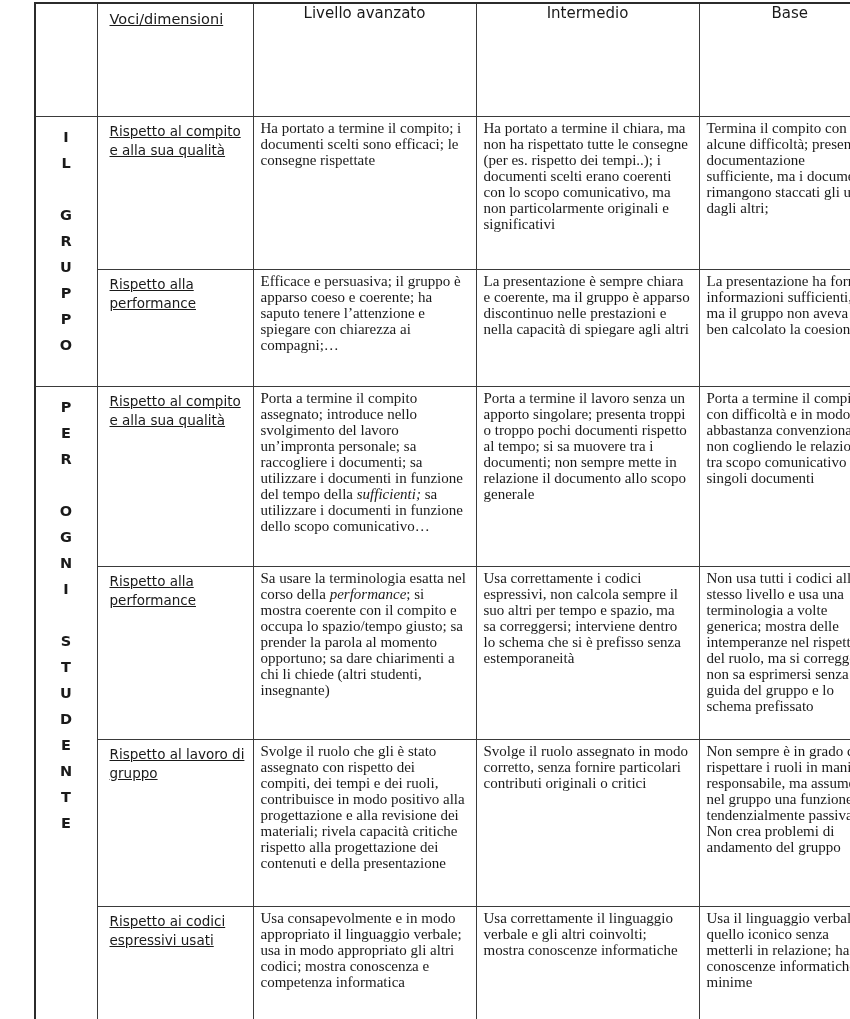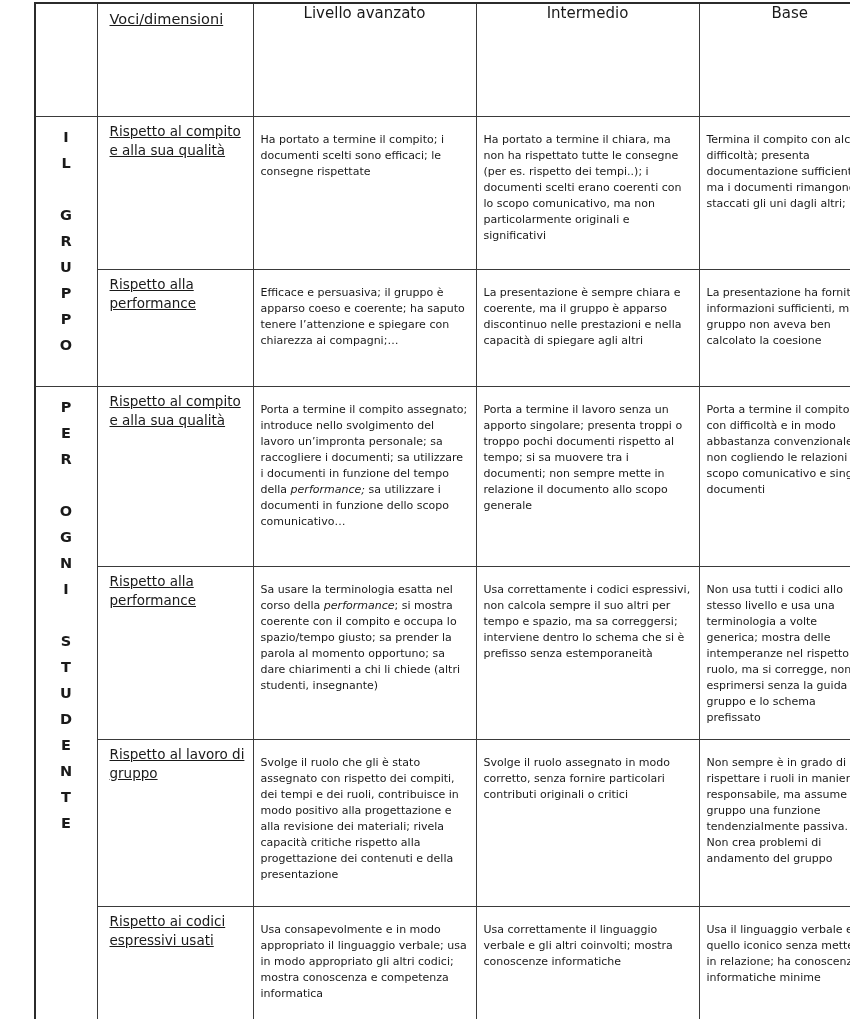--- a/index.html
+++ b/index.html
@@ -68,23 +68,24 @@
   
   td.crit {
     font-size: 13.5px;
     line-height: 19px;
     padding: 5px 6px 4px 12px;
   }
   td.crit .u { text-decoration: underline; }
 
   
   td.lvl {
-    font-size: 11px;
+    font-size: 15px;
     line-height: 16px;
-    padding: 15px 8px 4px 7px;
+    padding: 3px 8px 4px 7px;
+    font-family: Liberation Serif, serif;
   }
   td.lvl em { font-style: italic; }
 </style>
 </head>
 <body>
 
 <div class="page">
   <table class="rubric">
     <colgroup>
       <col class="c-section">
@@ -146,21 +147,21 @@
 T
 U
 D
 E
 N
 T
 E</td>
       <td class="crit">
         <span class="u">Rispetto al compito e alla sua qualità</span>
       </td>
-      <td class="lvl">Porta a termine il compito assegnato; introduce nello svolgimento del lavoro un’impronta personale; sa raccogliere i documenti; sa utilizzare i  documenti in funzione del tempo della <em>performance;</em> sa utilizzare i documenti in funzione dello scopo comunicativo…</td>
+      <td class="lvl">Porta a termine il compito assegnato; introduce nello svolgimento del lavoro un’impronta personale; sa raccogliere i documenti; sa utilizzare i  documenti in funzione del tempo della <em>sufficienti;</em> sa utilizzare i documenti in funzione dello scopo comunicativo…</td>
       <td class="lvl">Porta a termine il lavoro senza un apporto singolare; presenta troppi o troppo pochi documenti rispetto al tempo; si sa muovere tra i documenti; non sempre mette in relazione il documento allo scopo generale</td>
       <td class="lvl">Porta a termine il compito con difficoltà e in modo abbastanza convenzionale non cogliendo le relazioni tra scopo comunicativo e singoli documenti</td>
     </tr>
 
     <tr style="height:173px;">
       <td class="crit">
         <span class="u">Rispetto alla performance</span>
       </td>
       <td class="lvl">Sa usare la terminologia esatta nel corso della <em>performance</em>; si mostra coerente con il compito e occupa lo spazio/tempo giusto; sa prender la parola al momento opportuno; sa dare chiarimenti a chi li chiede (altri studenti, insegnante)</td>
       <td class="lvl">Usa correttamente i codici espressivi, non calcola sempre il suo altri per tempo e spazio, ma sa correggersi; interviene dentro lo schema che si è prefisso senza estemporaneità</td>

